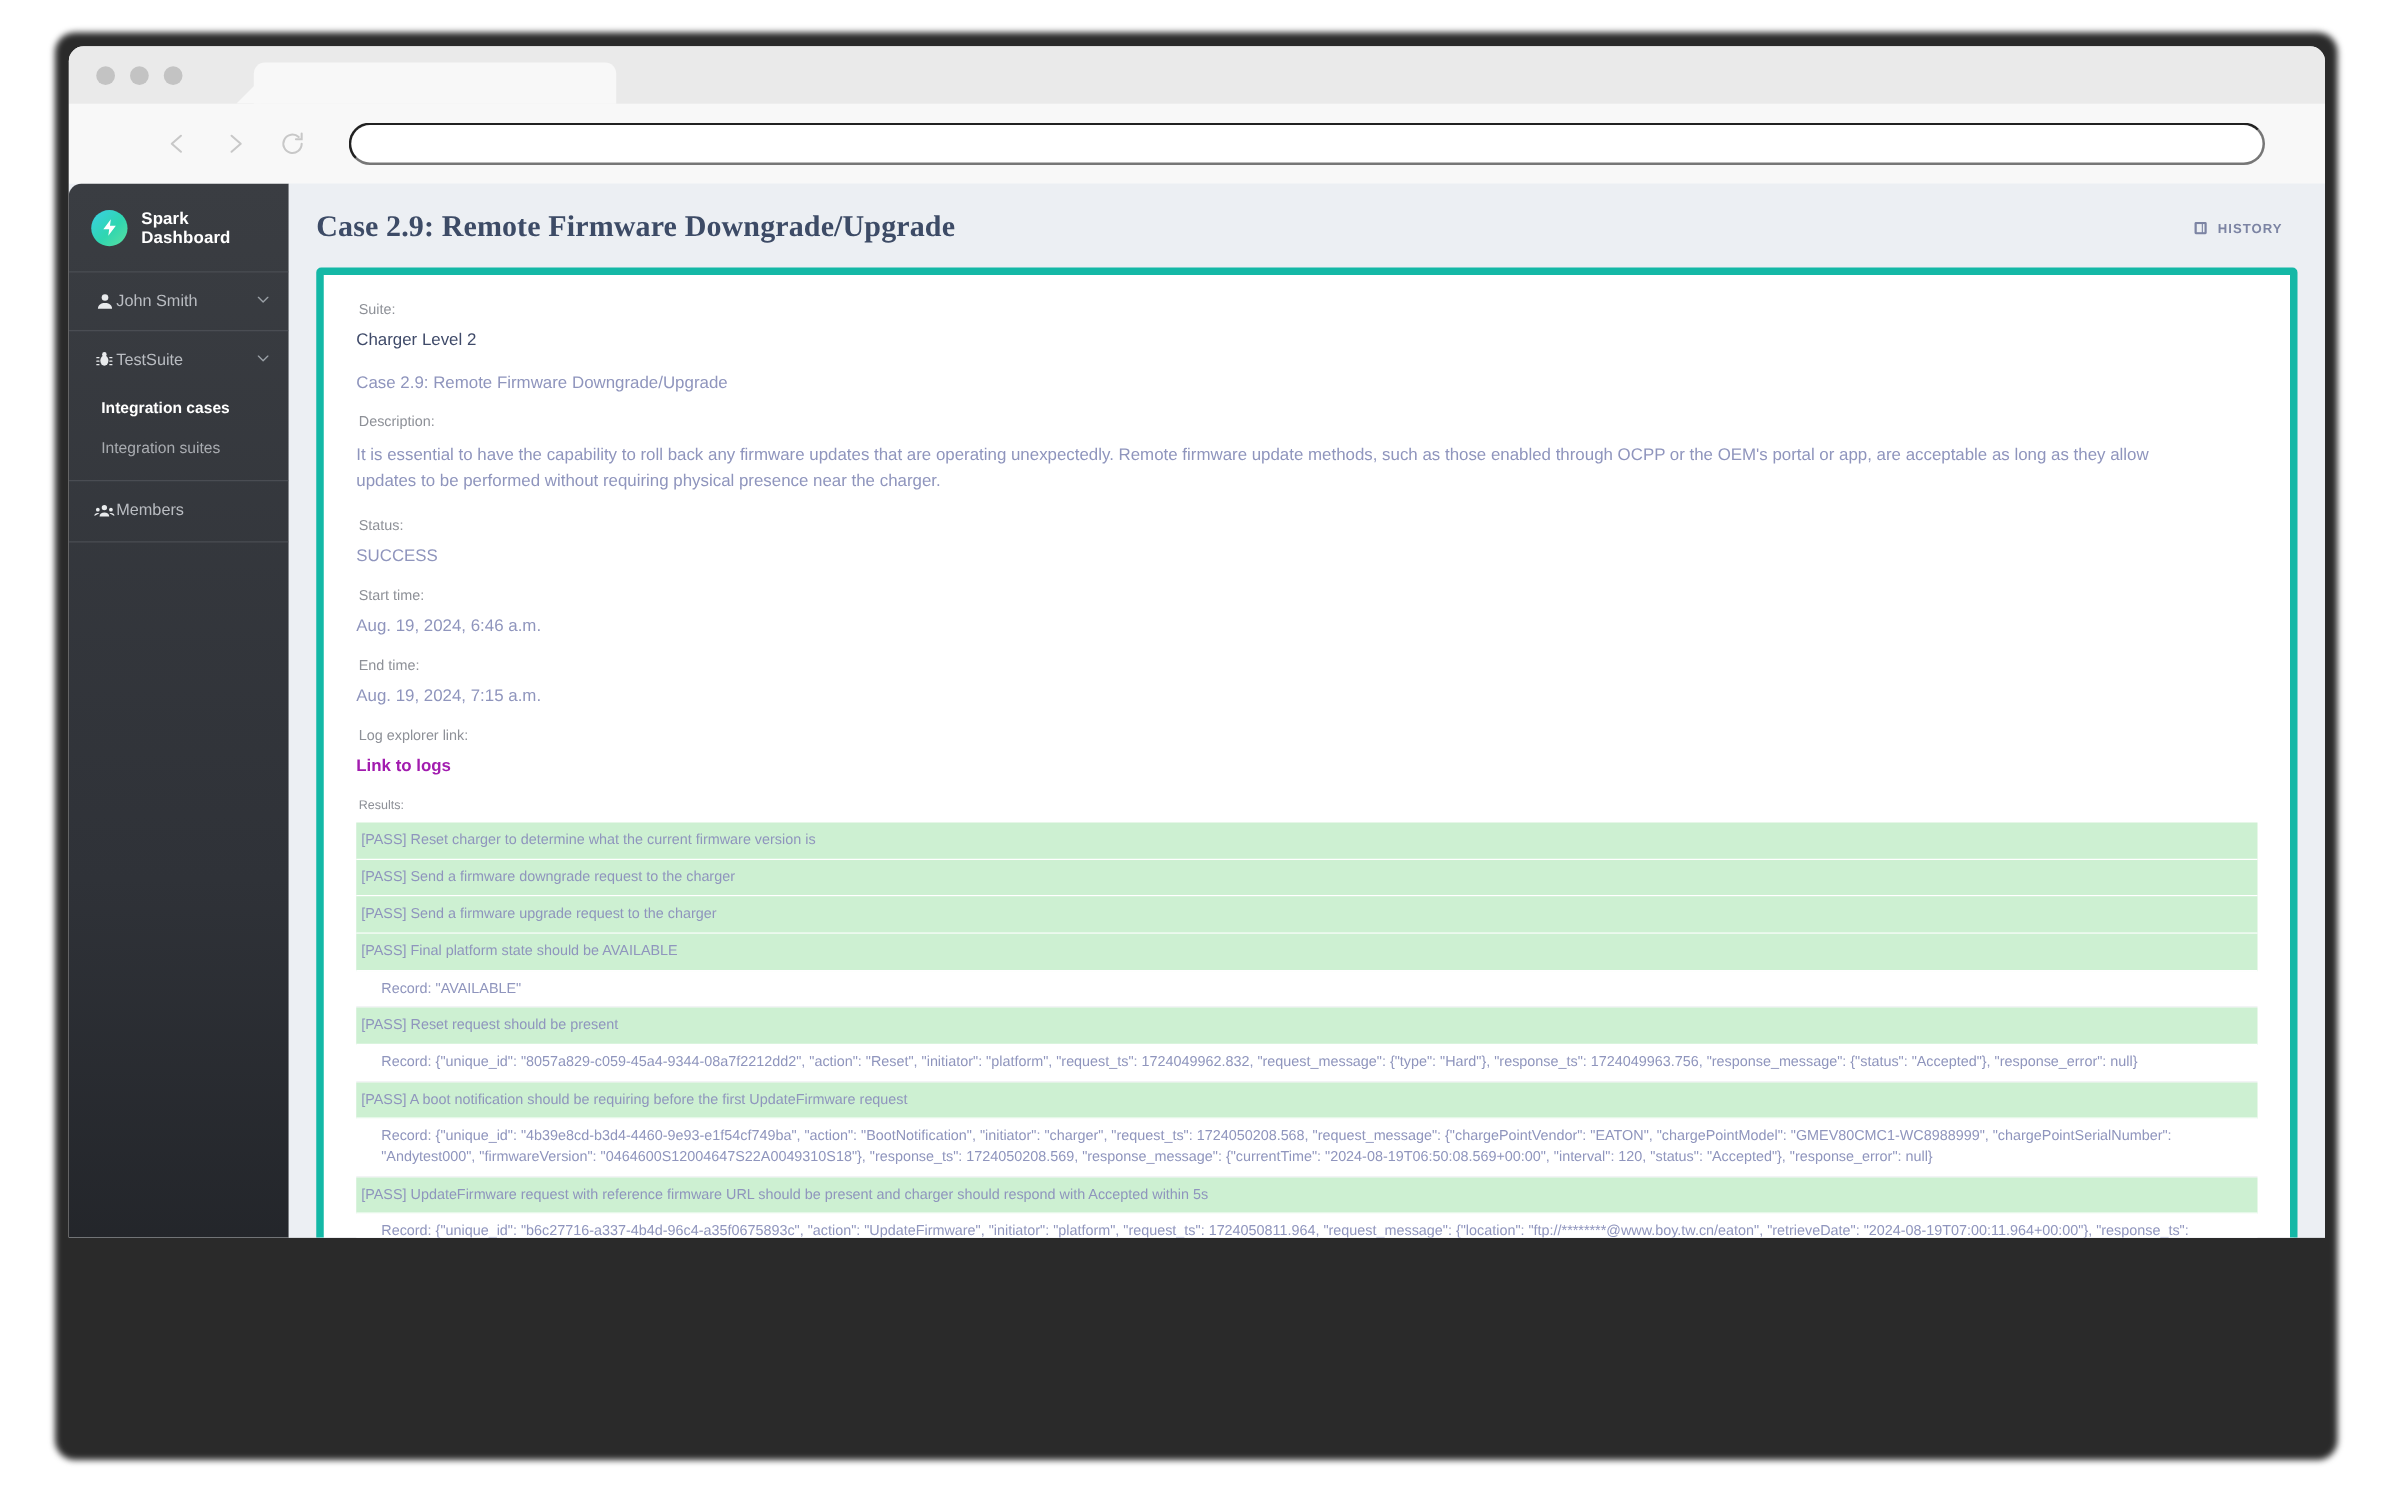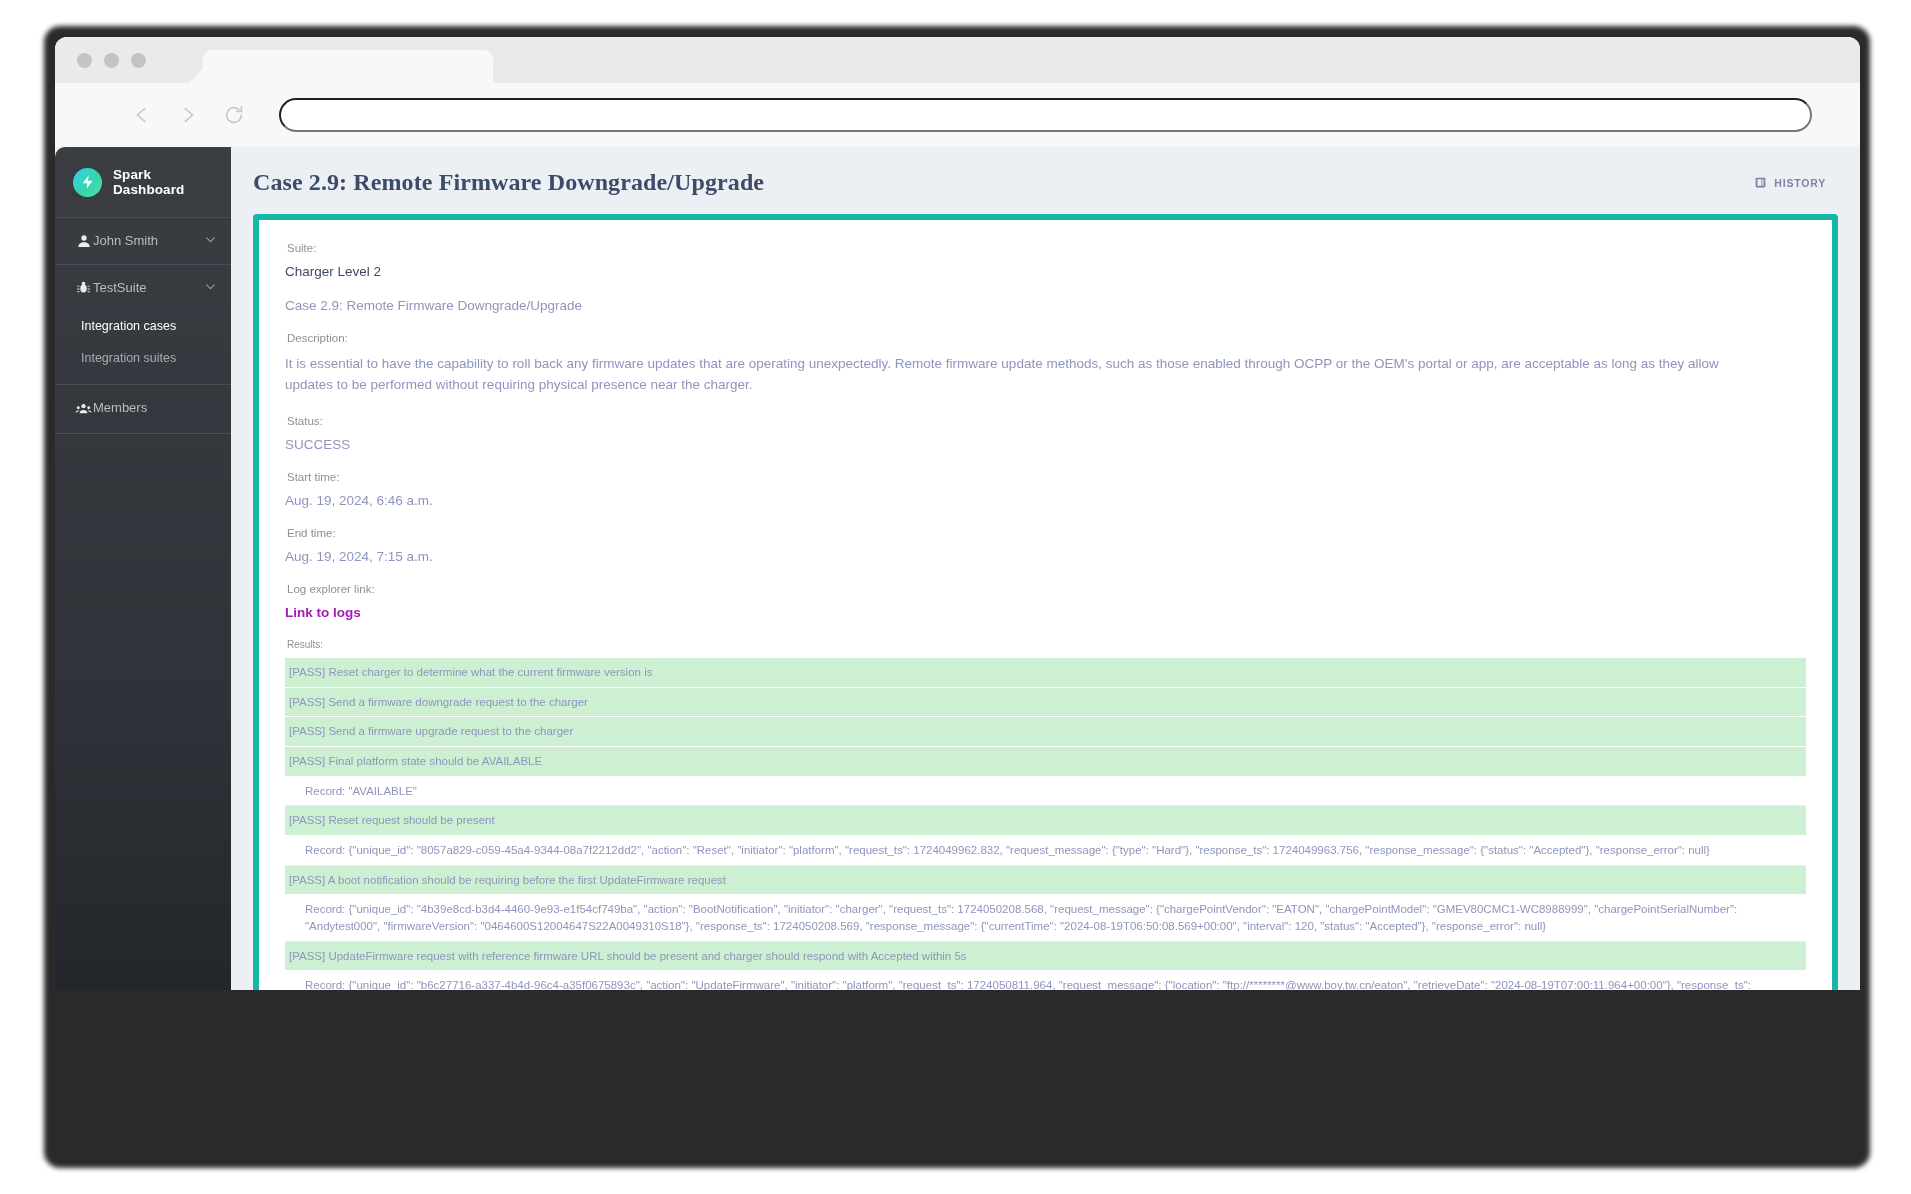--- a/index.html
+++ b/index.html
@@ -146,21 +146,21 @@
   .nav-ico svg { display: block; }
   .nav-label { flex: 1; color: #b9bcc1; font-size: 13px; }
   .chev { color: #9aa0a6; display: flex; }
   .chev svg { display: block; }
 
   .sub-row {
     padding: 9px 14px 9px 26px;
     font-size: 12.5px;
     cursor: pointer;
   }
-  .sub-row.active { color: #ffffff; font-weight: normal; }
+  .sub-row.active { color: #ffffff; font-weight: bold; }
   .sub-row.muted { color: #a8abb0; }
 
   
   .main {
     flex: 1;
     min-width: 0;
     background: #eceff3;
     padding: 0;
     overflow: hidden;
     position: relative;

